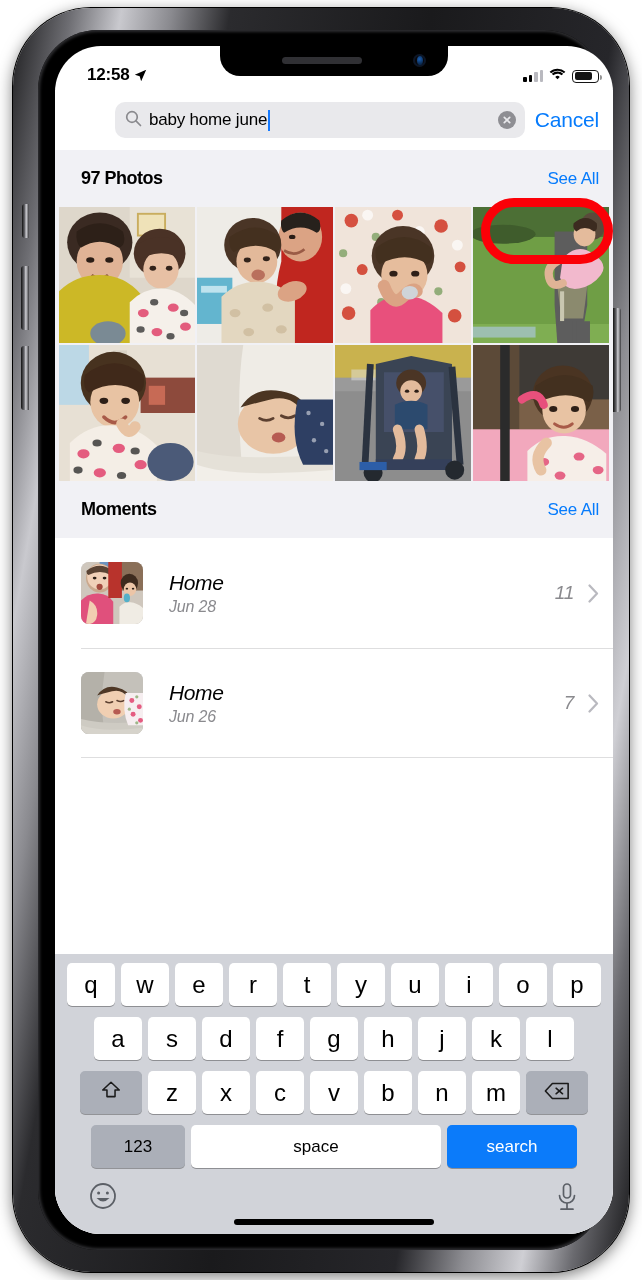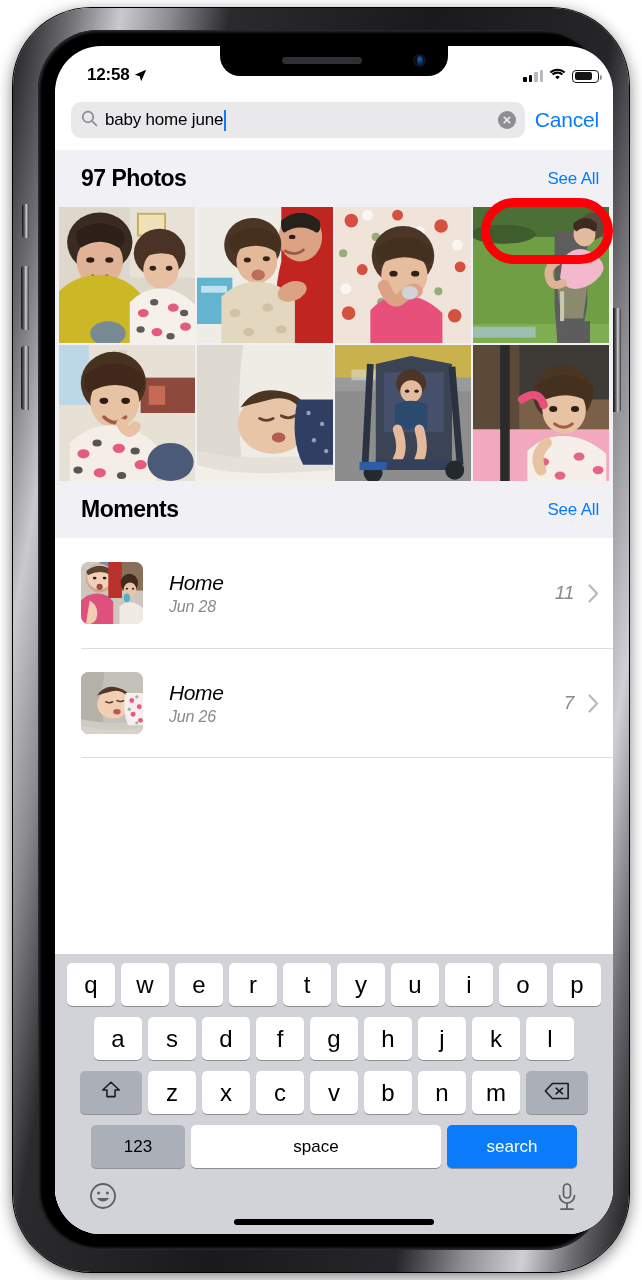--- a/index.html
+++ b/index.html
@@ -92,40 +92,40 @@
     width: 68%; background:#000; border-radius:2px; }
 
   
   #search-bar-row {
     position: absolute; top: 44px; left: 0; width: 100%; height: 60px;
     display: flex; align-items: center; padding: 0 14px 0 16px; gap: 10px;
     background: #fff; z-index: 20;
   }
   #search-field {
     flex: 1; height: 36px; border-radius: 10px; background: #e9e9ec;
-    display: flex; align-items: center; padding: 0 9px 0 10px; gap: 7px;
+    display: flex; align-items: center; padding: 0 9px 0 10px; gap: 7px; margin-left: 44px;
   }
   #search-text-wrap { flex: 1; display: flex; align-items: center; }
   #search-value { font-size: 17px; color: #000; letter-spacing: -.2px; }
   #text-cursor { width: 2px; height: 21px; background: #1479ff; margin-left: 1px; }
   #clear-button {
     width: 18px; height: 18px; border-radius: 50%; background: #8e8e93;
     display: flex; align-items: center; justify-content: center; flex: none;
   }
   #cancel-button { font-size: 21px; color: #067bfc; letter-spacing: -.2px; }
 
   
   #content { position: absolute; top: 104px; left: 0; width: 100%; bottom: 0; background: #fff; }
 
   .section-header {
     height: 57px; background: #f1f1f5;
     display: flex; align-items: center; justify-content: space-between;
     padding: 0 14px 0 26px;
   }
-  .section-title { font-size: 23px; font-weight: 700; color: #000; letter-spacing: -.5px; }
+  .section-title { font-size: 18px; font-weight: 700; color: #000; letter-spacing: -.5px; }
   .section-seeall { font-size: 17px; color: #067bfc; letter-spacing: -.2px; }
 
   
   #photo-grid {
     display: grid; grid-template-columns: repeat(4, 1fr);
     gap: 2px; padding: 0 4px; background: #f1f1f5;
   }
   .photo-cell { position: relative; width: 100%; padding-top: 100%; overflow: hidden; background: #d8d8dc; }
   .photo-cell > .art { position: absolute; inset: 0; }
 

